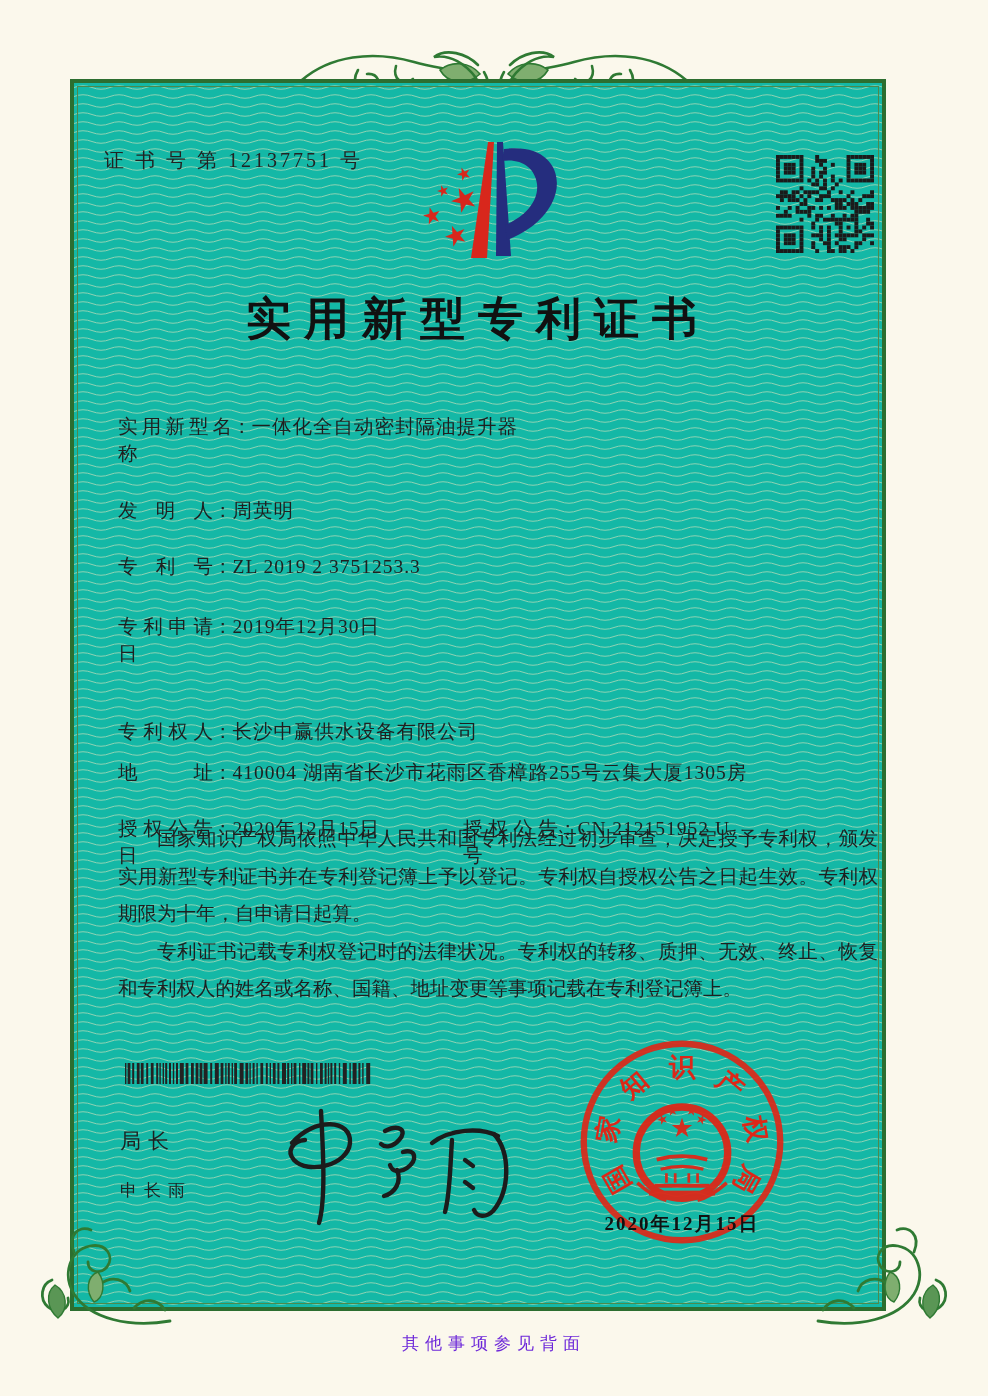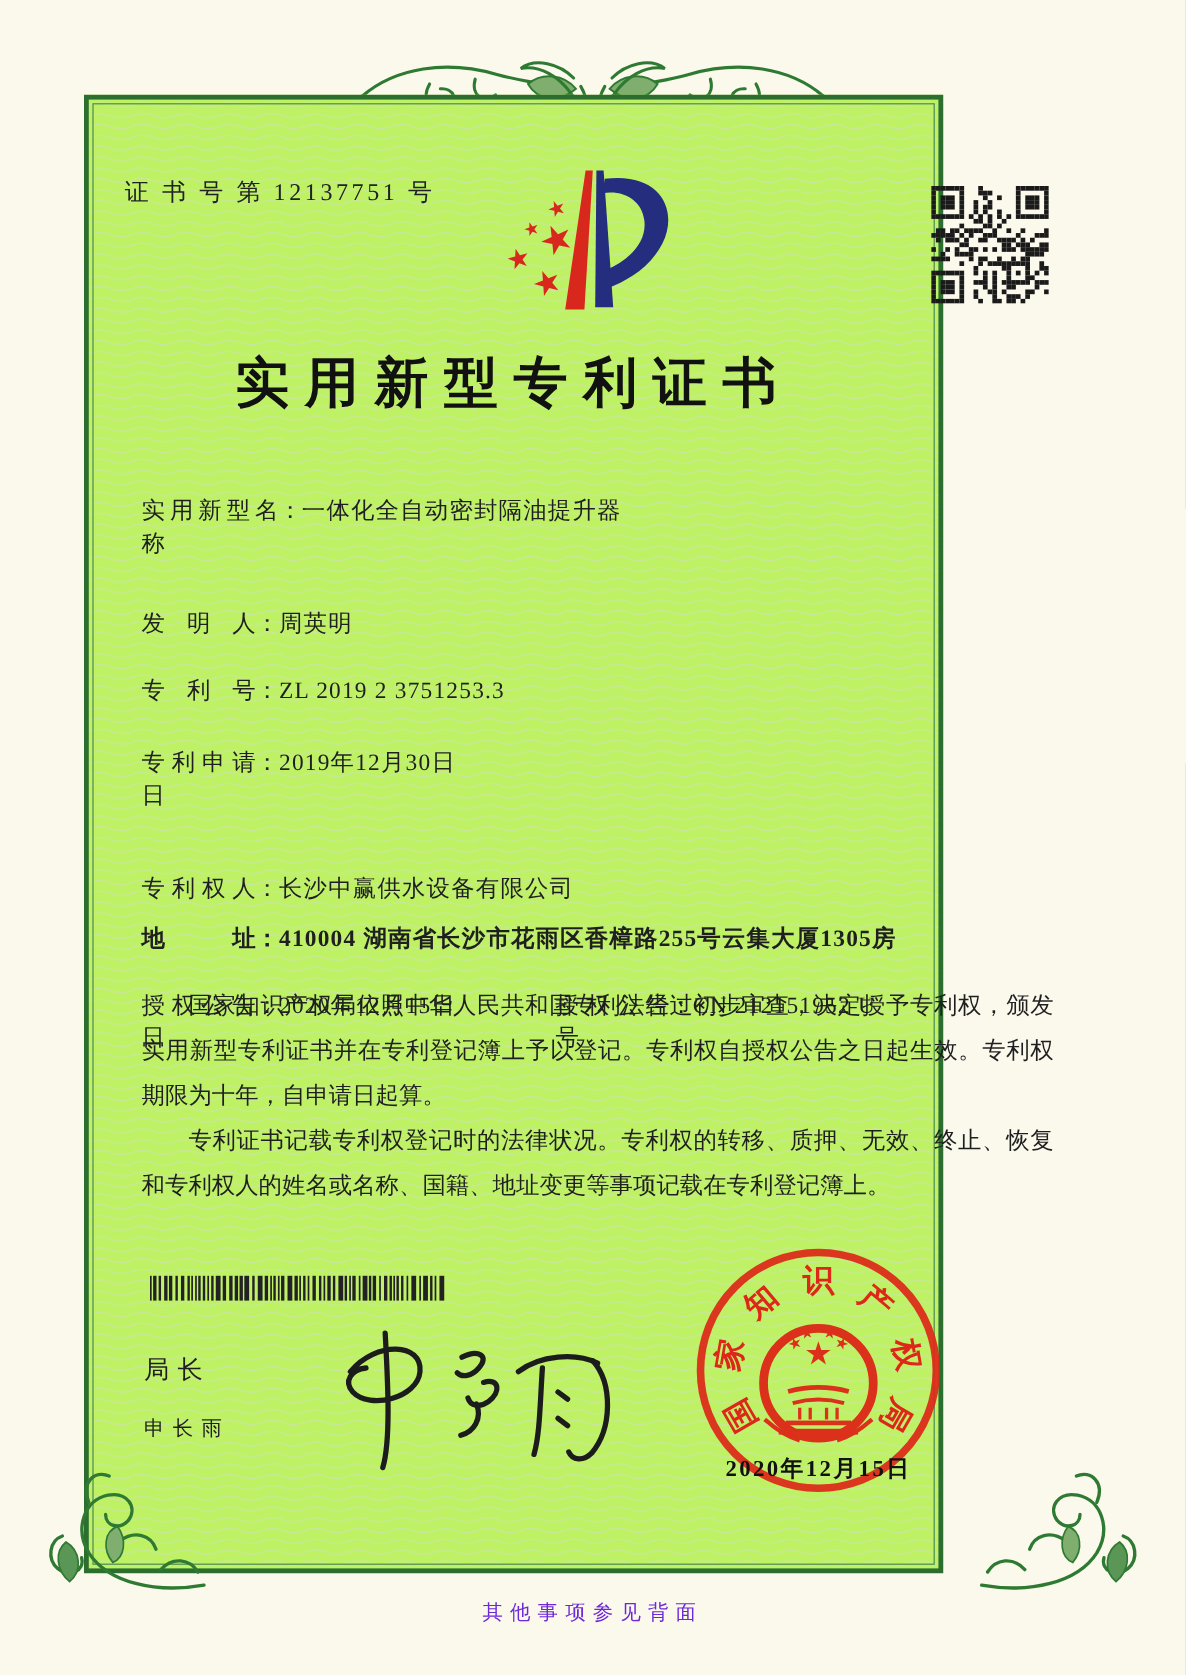--- a/index.html
+++ b/index.html
@@ -1,38 +1,38 @@
 <!DOCTYPE html>
 <html><head>
 <meta charset="utf-8">
 <style>
   * { margin:0; padding:0; box-sizing:border-box; }
   body { width:988px; height:1396px; background:#fbf8ec; position:relative; overflow:hidden;
          font-family:"Liberation Serif","DejaVu Serif",serif; color:#1f1f1f; }
   .page { position:absolute; inset:0; }
   
-  .frame { position:absolute; left:70px; top:79px; width:716px; height:1232px;
-           border:4px solid #2c6e2f; background:#bef264; }
+  .frame { position:absolute; left:70px; top:79px; width:816px; height:1232px;
+           border:4px solid #2c6e2f; background:#14b8a6; }
   .frame .inner-line { position:absolute; inset:3px; border:1px solid #4c8a4c; pointer-events:none; }
   .waves { position:absolute; inset:0; width:100%; height:100%; opacity:.65; }
   
   .certno { position:absolute; left:30px; top:64px; font-size:20px; letter-spacing:3px; color:#222; }
   .logo { position:absolute; left:326px; top:44px; width:220px; height:165px; }
   .qr { position:absolute; left:702px; top:72px; width:98px; height:98px; }
   .title { position:absolute; left:0; top:206px; width:100%; text-align:center;
            font-size:45px; font-weight:bold; letter-spacing:13px; color:#111; }
   
   .fields { position:absolute; left:44px; top:330px; width:764px; font-size:19.5px; }
   .row { line-height:27px; }
-  .row:nth-child(1){ margin-bottom:40px; }
+  .row:nth-child(1){ margin-bottom:30px; }
   .row:nth-child(2){ margin-bottom:29px; }
   .row:nth-child(3){ margin-bottom:33px; }
   .row:nth-child(4){ margin-bottom:51px; }
   .row:nth-child(5){ margin-bottom:14px; }
-  .row:nth-child(6){ margin-bottom:29px;font-weight:bold; }
+  .row:nth-child(6){ margin-bottom:29px; }
   .lbl { display:inline-block; width:95px; text-align:justify; text-align-last:justify; vertical-align:top; }
   .lbl.w6 { width:114px; }
   .val { letter-spacing:1px; }
   .pair1 { display:inline-block; width:340px; }
   .paras { position:absolute; left:44px; top:737px; width:760px; font-size:19.5px;
            line-height:37.5px; text-align:justify; }
   .paras p { text-indent:2em; }
   .barcode { position:absolute; left:51px; top:980px; width:246px; height:21px; }
   .director-title { position:absolute; left:46px; top:1044px; font-size:21px; letter-spacing:7px; }
   .director-name  { position:absolute; left:46px; top:1096px; font-size:17px; letter-spacing:7px; }

